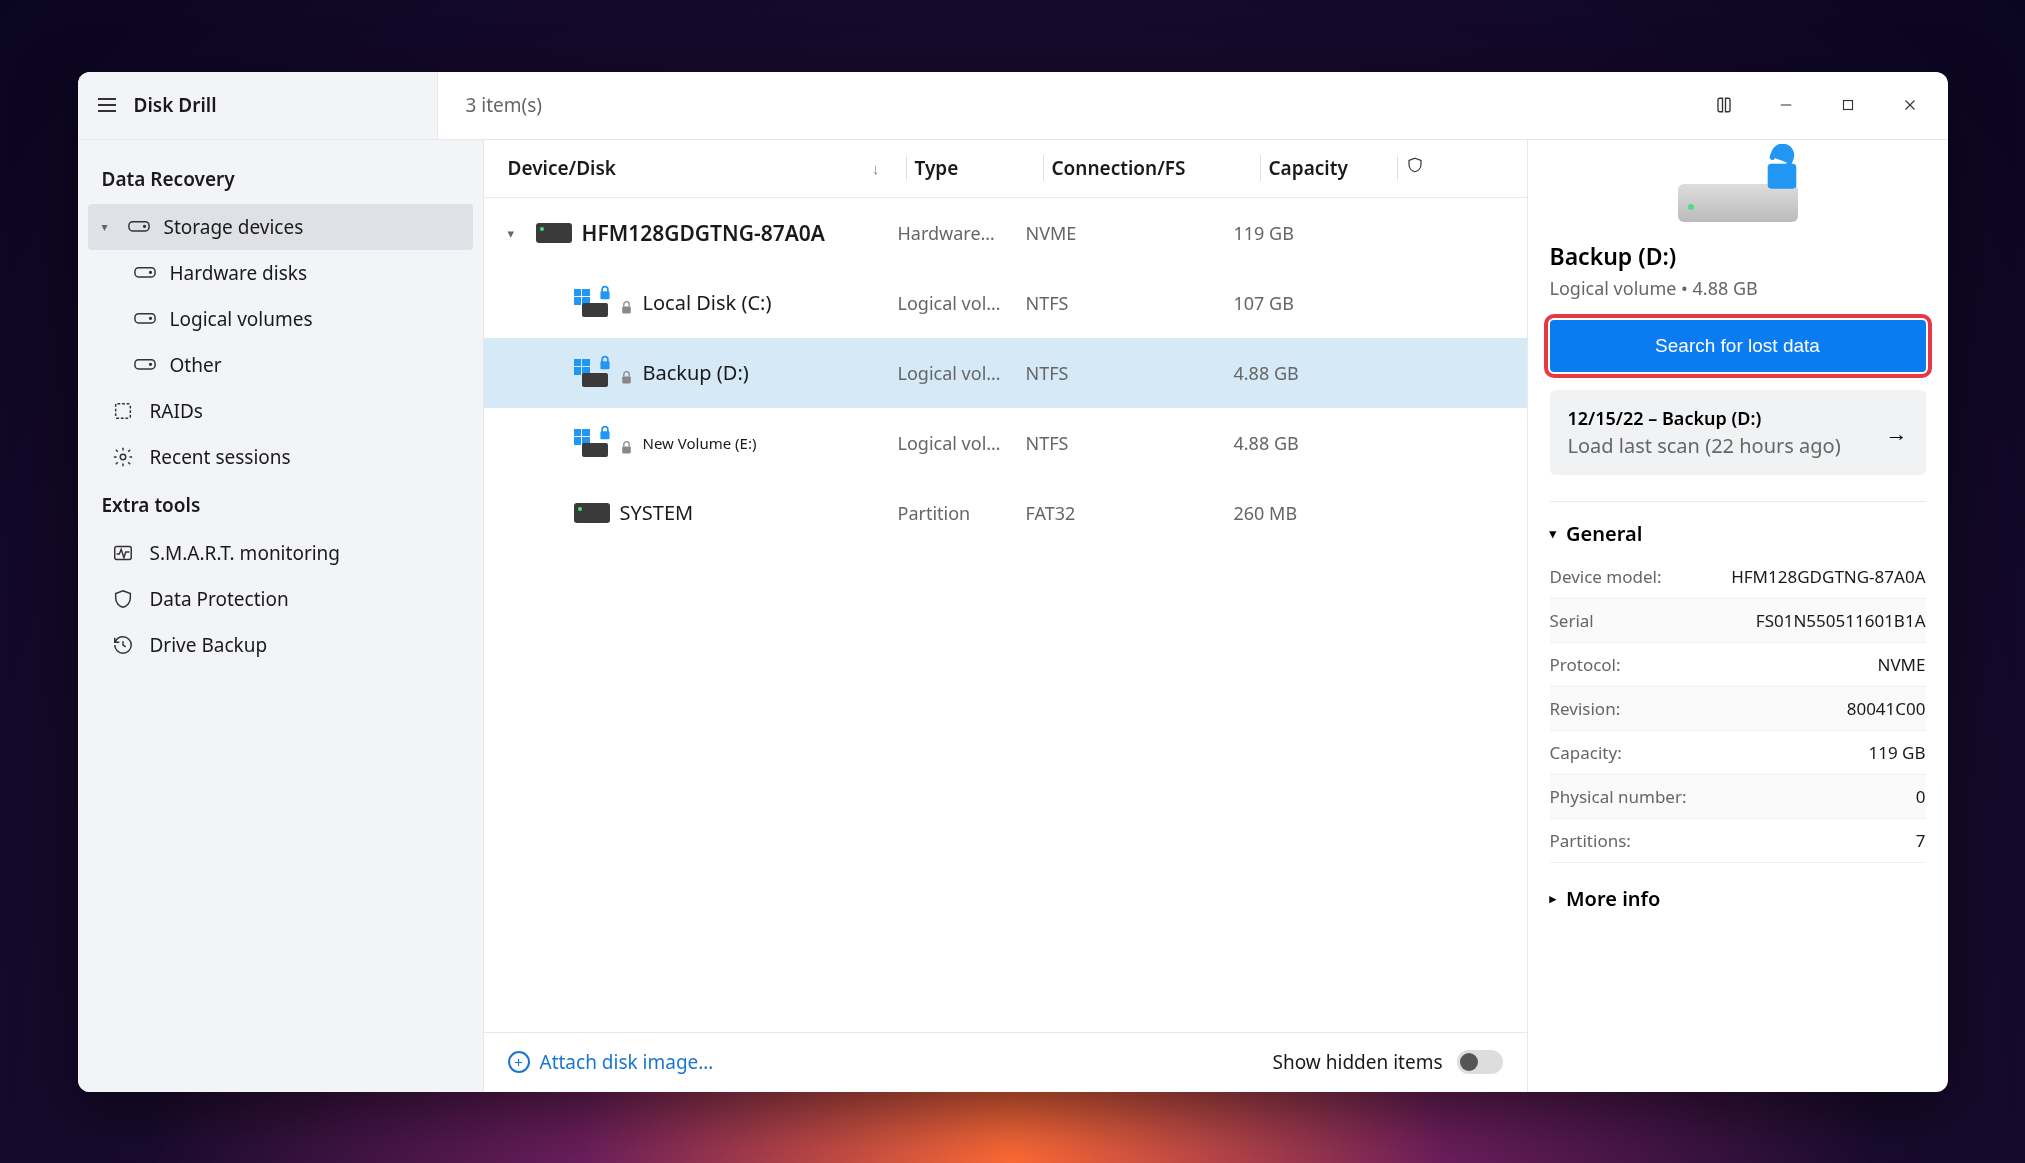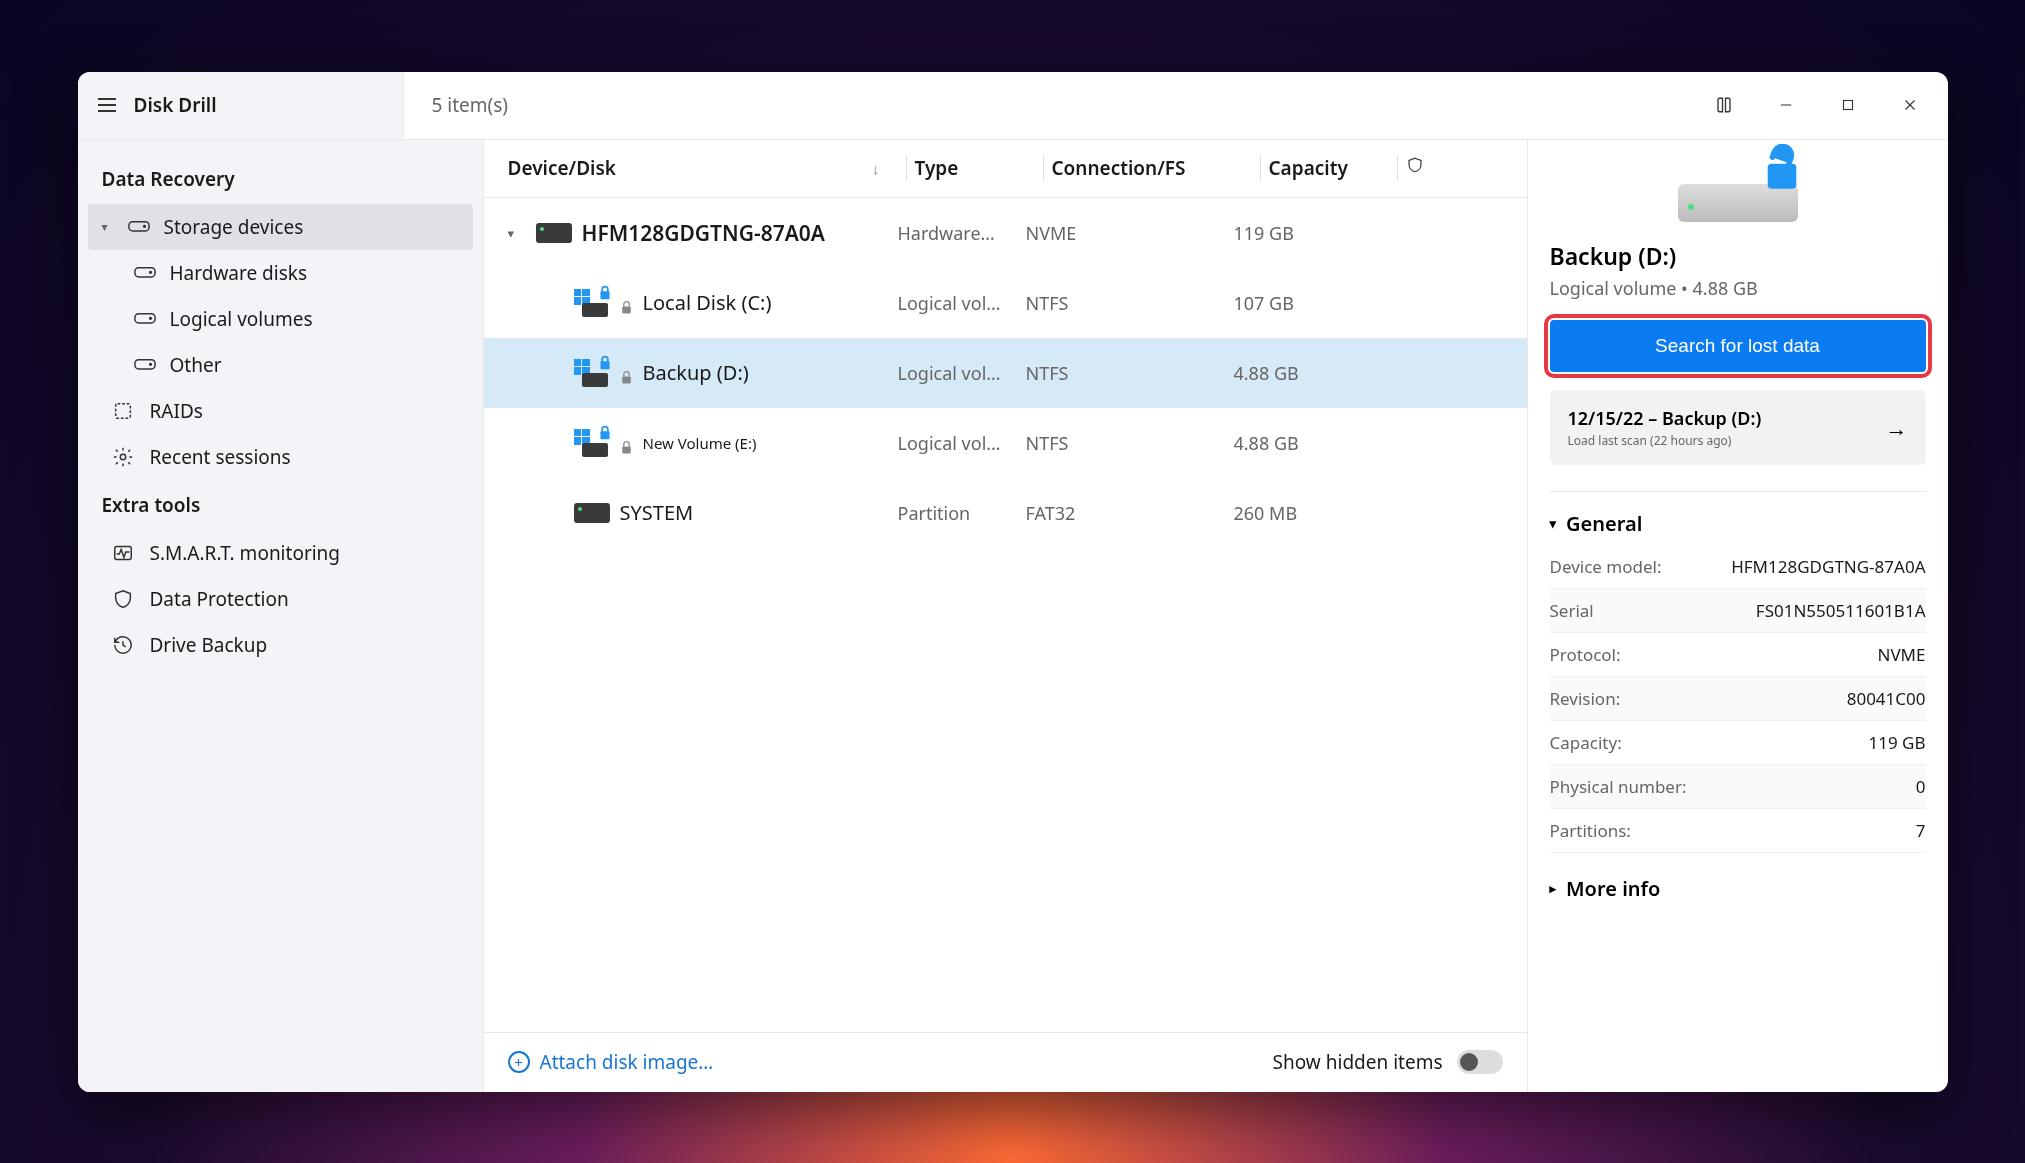--- a/index.html
+++ b/index.html
@@ -16,21 +16,21 @@
   border-radius: 12px;
   display: flex; flex-direction: column;
   overflow: hidden;
   box-shadow: 0 20px 60px rgba(0,0,0,.5);
 }
 .titlebar {
   height: 68px; display: flex; align-items: center;
   border-bottom: 1px solid #e8e8e8;
 }
 .tb-left {
-  width: 326px; background: #f3f4f8; height: 100%;
+  width: 360px; background: #f3f4f8; height: 100%;
   display: flex; align-items: center; padding-left: 20px; gap: 18px;
   border-right: 1px solid #e8e8e8;
 }
 .hamburger { width: 18px; height: 14px; display: flex; flex-direction: column; justify-content: space-between; cursor: pointer; }
 .hamburger span { height: 2px; background: #333; }
 .app-title { font-size: 19px; font-weight: 600; color: #1a1a1a; }
 .tb-mid { flex: 1; padding-left: 28px; font-size: 19px; color: #666; }
 .tb-right { display: flex; align-items: center; gap: 2px; padding-right: 8px; }
 .tb-btn { width: 60px; height: 50px; display: flex; align-items: center; justify-content: center; cursor: pointer; }
 .tb-btn svg { width: 18px; height: 18px; }
@@ -105,21 +105,21 @@
   width: 100%; height: 52px; background: #0a7bf0; color:#fff;
   border: none; border-radius: 4px; font-size: 19px; font-weight: 400;
   cursor: pointer; outline: 4px solid #e63946; outline-offset: 2px;
 }
 .last-scan {
   margin-top: 18px; background:#f1f2f4; border-radius:6px;
   padding: 16px 18px; display:flex; align-items:center; justify-content:space-between;
   cursor:pointer;
 }
 .ls-title { font-size: 18px; font-weight: 600; }
-.ls-sub { font-size: 12px; color: #666; margin-top:2px; }
+.ls-sub { font-size: 20px; color: #666; margin-top:2px; }
 .divider { height:1px; background:#e8e8e8; margin: 26px 0 18px; }
 .section-head { display:flex; align-items:center; gap:10px; font-size:20px; font-weight:600; cursor:pointer; }
 .kv { display:flex; justify-content:space-between; padding: 10px 0; font-size: 17px; border-bottom:1px solid #f0f0f0; }
 .kv:nth-child(even){ background:#fafafa; }
 .kv .k { color:#666; }
 .kv .v { color:#1a1a1a; }
 .more-info { margin-top: 22px; display:flex; align-items:center; gap:10px; font-size:20px; font-weight:600; cursor:pointer; }
 </style>
 </head>
 <body>
@@ -127,21 +127,21 @@
 <div class="window">
   <div class="titlebar">
     <div class="tb-left">
       <div class="hamburger">
           <span></span>
           <span></span>
           <span></span>
         </div>
       <div class="app-title">Disk Drill</div>
     </div>
-    <div class="tb-mid">5 item(s)</div>
+    <div class="tb-mid">3 item(s)</div>
     <div class="tb-right">
       <div class="tb-btn">
           <svg viewBox="0 0 24 24" fill="none" stroke="#333" stroke-width="1.8">
             <path d="M4 5a2 2 0 012-2h4v18H6a2 2 0 01-2-2V5zM14 3h4a2 2 0 012 2v14a2 2 0 01-2 2h-4V3z"></path>
           </svg>
         </div>
       <div class="tb-btn">
           <svg viewBox="0 0 24 24" stroke="#333" stroke-width="1.5">
             <line x1="5" y1="12" x2="19" y2="12"></line>
           </svg>

